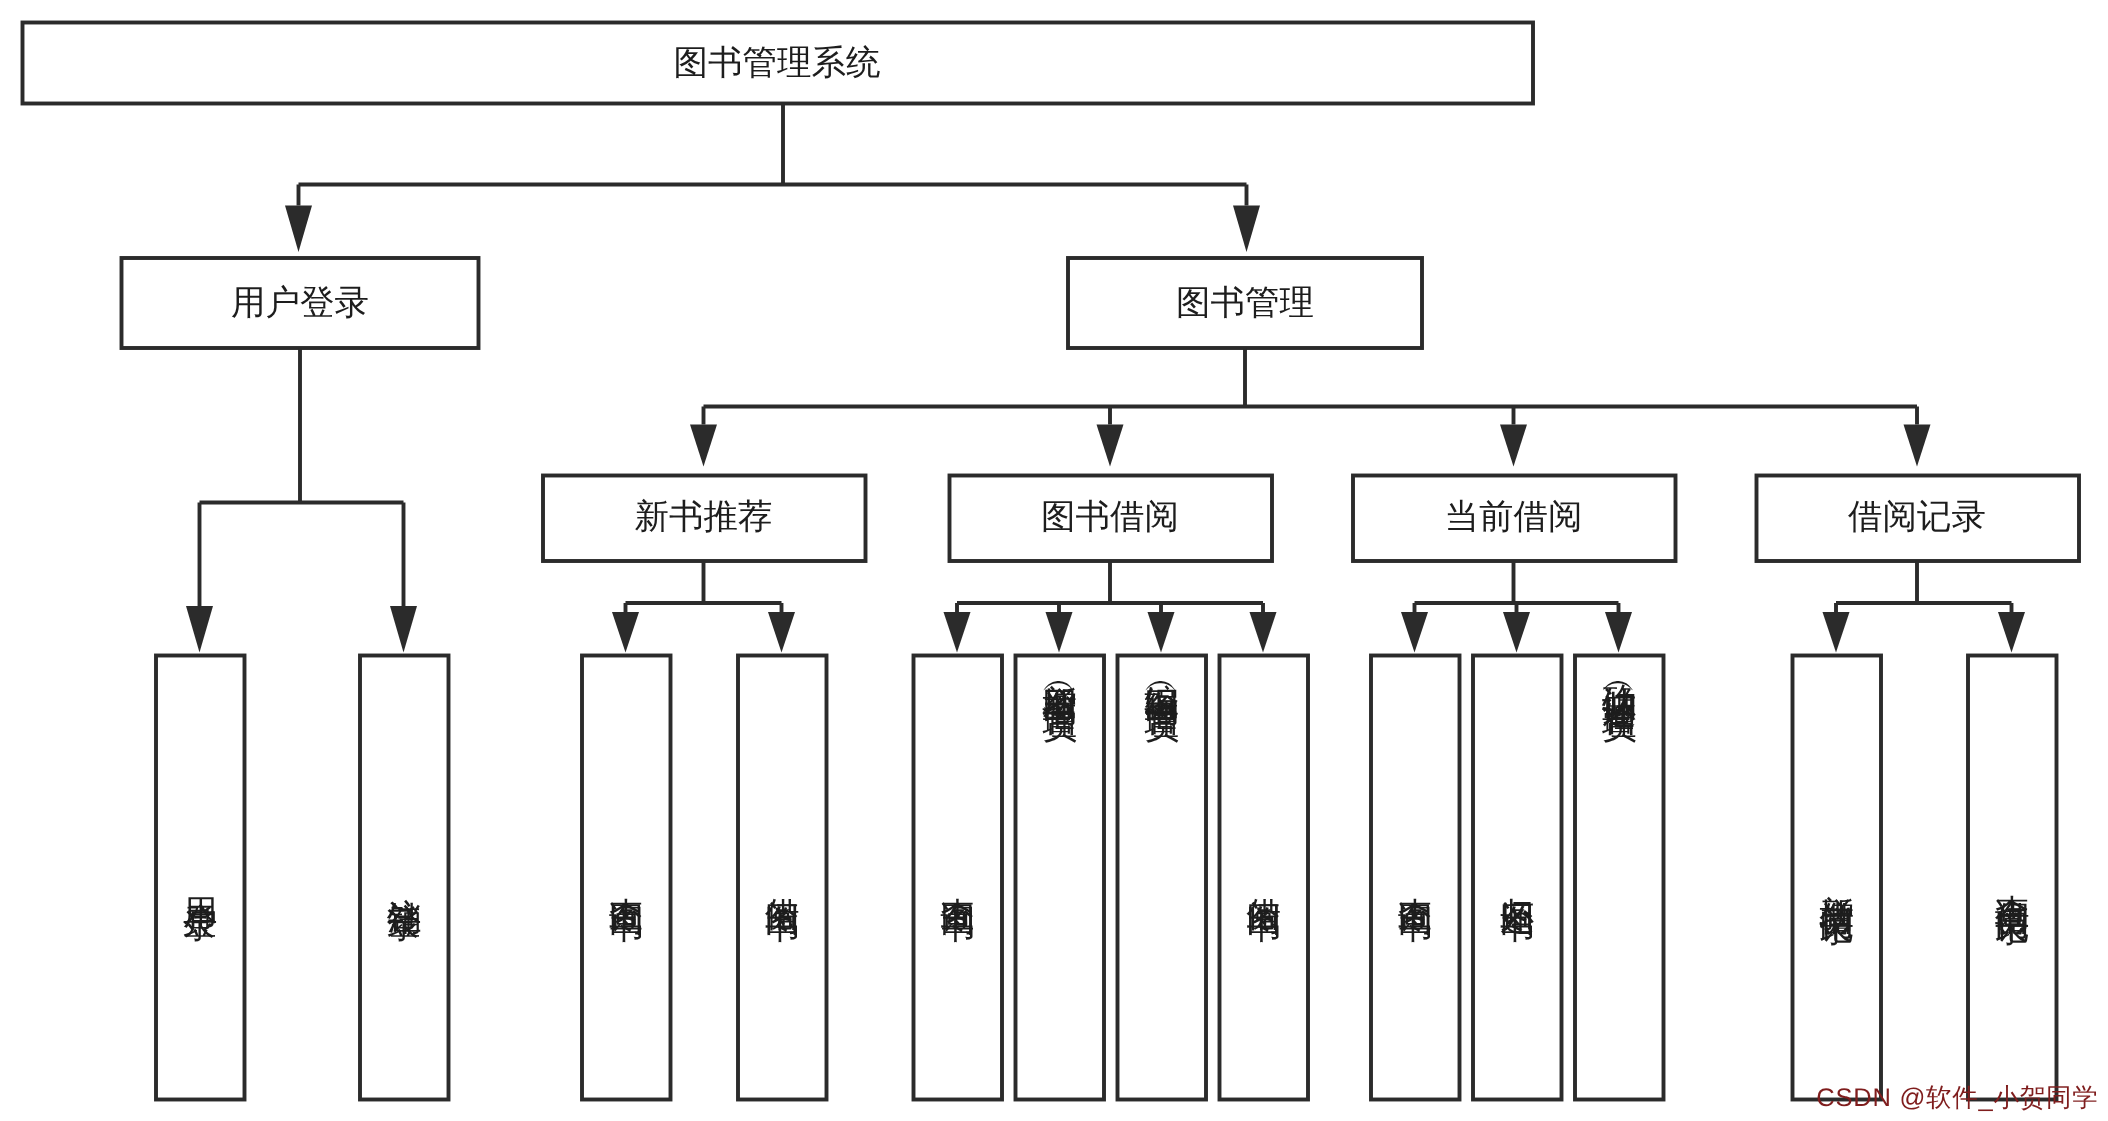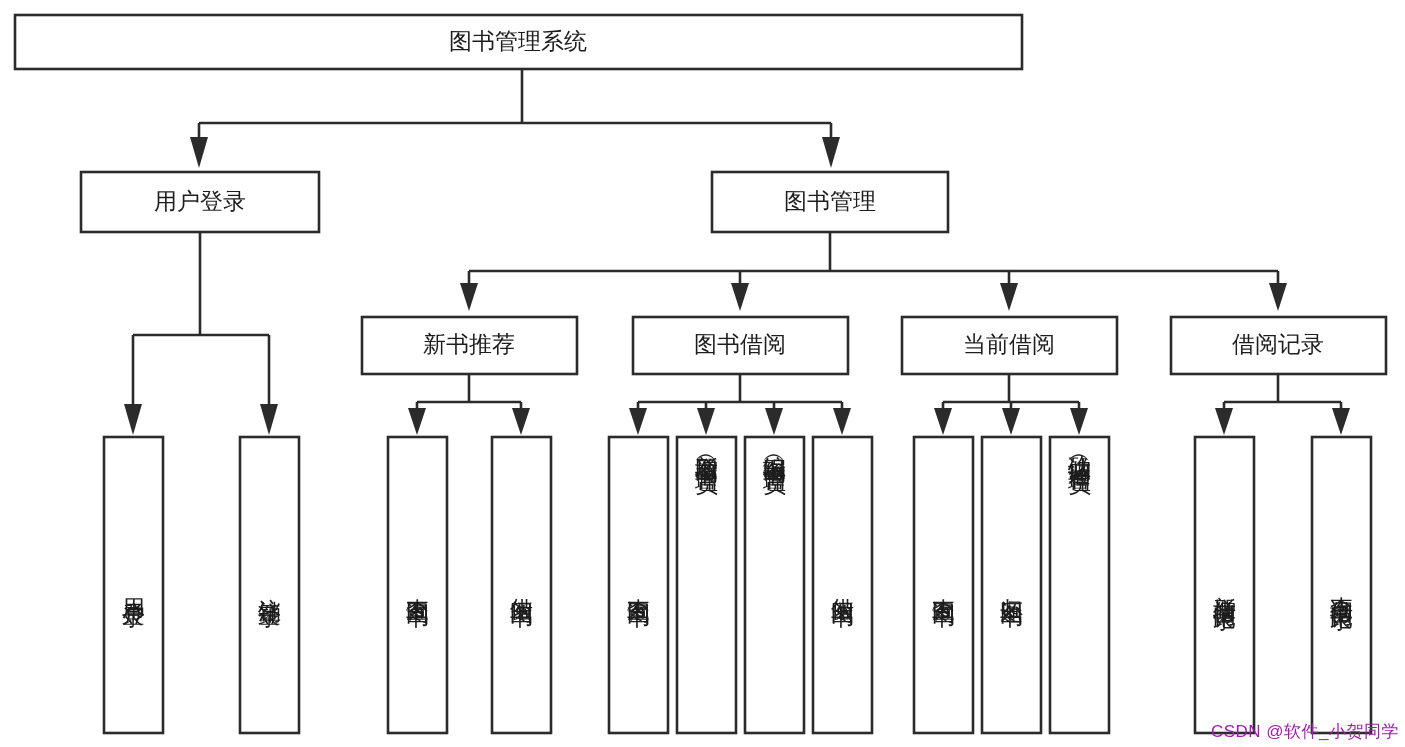--- a/index.html
+++ b/index.html
@@ -66,21 +66,21 @@
     color: #1d1d1d;
     white-space: nowrap;
     text-align: center;
   }
   .watermark {
     position: absolute;
     right: 6px;
     bottom: 4px;
     font-family: "Liberation Sans", "DejaVu Sans", sans-serif;
     font-size: 17px;
-    color: #a21caf;
+    color: #7f1d1d;
     letter-spacing: 0.5px;
     white-space: nowrap;
   }
 </style>
 </head>
 <body>
 
 <div id="diagram-root">
 
   <svg id="tree-svg" viewBox="0 0 1405 747">

